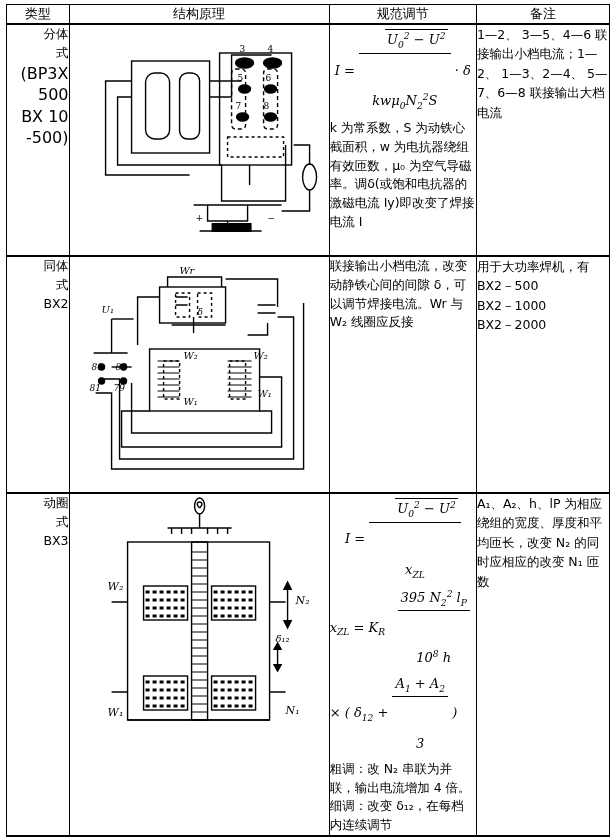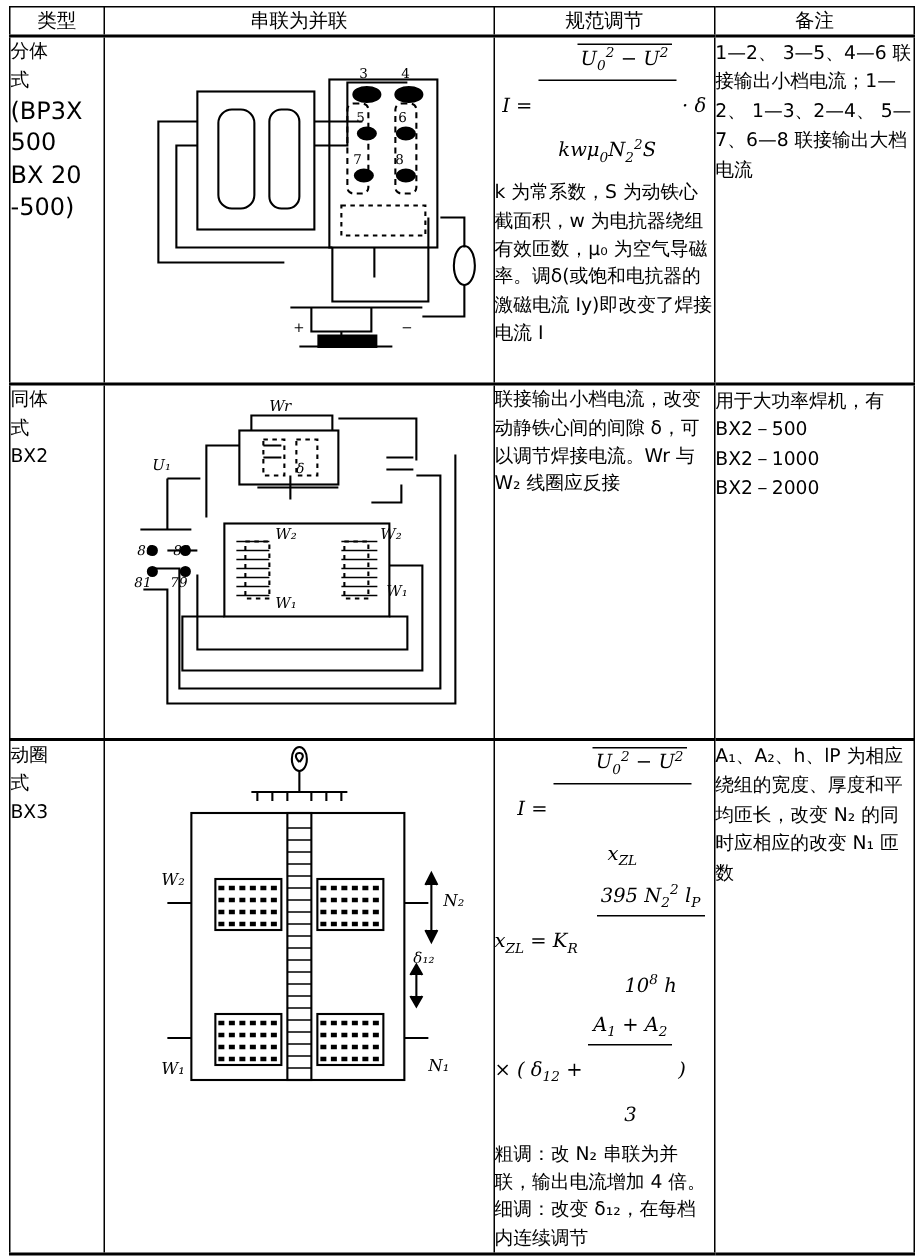--- a/index.html
+++ b/index.html
@@ -7,21 +7,21 @@
   .page{width:616px;height:634px;position:relative;box-sizing:border-box;padding:4px 6px 6px 6px;}
   table.main{border-collapse:collapse;width:604px;height:828px;table-layout:fixed;}
   table.main td,table.main th{border:1px solid #000;vertical-align:top;padding:0;}
   table.main > tbody > tr > td{border-top:2px solid #000;border-bottom:2px solid #000;}
   thead td{text-align:center;vertical-align:middle;font-size:13px;padding:8px 0;}
   .col-type{width:62px;}
   .col-struct{width:258px;}
   .col-reg{width:146px;}
   .col-note{width:132px;}
   .cell-pad{padding:6px 5px;font-size:12.5px;line-height:1.42;}
-  .type-cell{text-align:left;vertical-align:middle;font-size:12.5px;line-height:1.5;}
+  .type-cell{text-align:right;vertical-align:middle;font-size:12.5px;line-height:1.5;}
   .type-cell .sub{font-size:16px;line-height:1.35;}
   .reg-cell{font-size:12.5px;line-height:1.5;letter-spacing:0px;}
   .note-cell{font-size:12.5px;line-height:1.55;}
   .formula{font-family:"DejaVu Serif","Liberation Serif",serif;font-style:italic;font-size:13px;margin:4px 0 6px 0;text-align:center;}
   .frac{display:inline-block;vertical-align:middle;text-align:center;}
   .frac .num{display:block;border-bottom:1px solid #000;padding:0 3px;}
   .frac .den{display:block;padding:0 3px;margin-top:37px;}
   .sqrt{display:inline-block;border-top:1px solid #000;padding:0 2px;margin-left:23px;}
   sub{font-size:0.7em;}
   sup{font-size:0.7em;}
@@ -36,34 +36,34 @@
 <table class="main">
   <colgroup>
     <col class="col-type">
         <col class="col-struct">
         <col class="col-reg">
         <col class="col-note">
   </colgroup>
   <thead>
     <tr>
       <td>类型</td>
-      <td>串联为并联</td>
+      <td>结构原理</td>
       <td>规范调节</td>
       <td>备注</td>
     </tr>
   </thead>
   <tbody>
 
   <tr>
     <td class="type-cell">
       <div>分体</div>
       <div>式</div>
       <div class="sub">(BP3X</div>
       <div class="sub">500</div>
-      <div class="sub">BX 20</div>
+      <div class="sub">BX 10</div>
       <div class="sub">-500)</div>
     </td>
     <td class="struct-cell">
       <svg class="svg-wrap" viewBox="0 0 256 230" width="256" height="230">
         <g fill="none" stroke="#000" stroke-width="1.4">
 
           <rect x="60" y="36" width="78" height="92"></rect>
           <rect x="74" y="48" width="24" height="66" rx="9"></rect>
           <rect x="108" y="48" width="20" height="66" rx="8"></rect>
 

